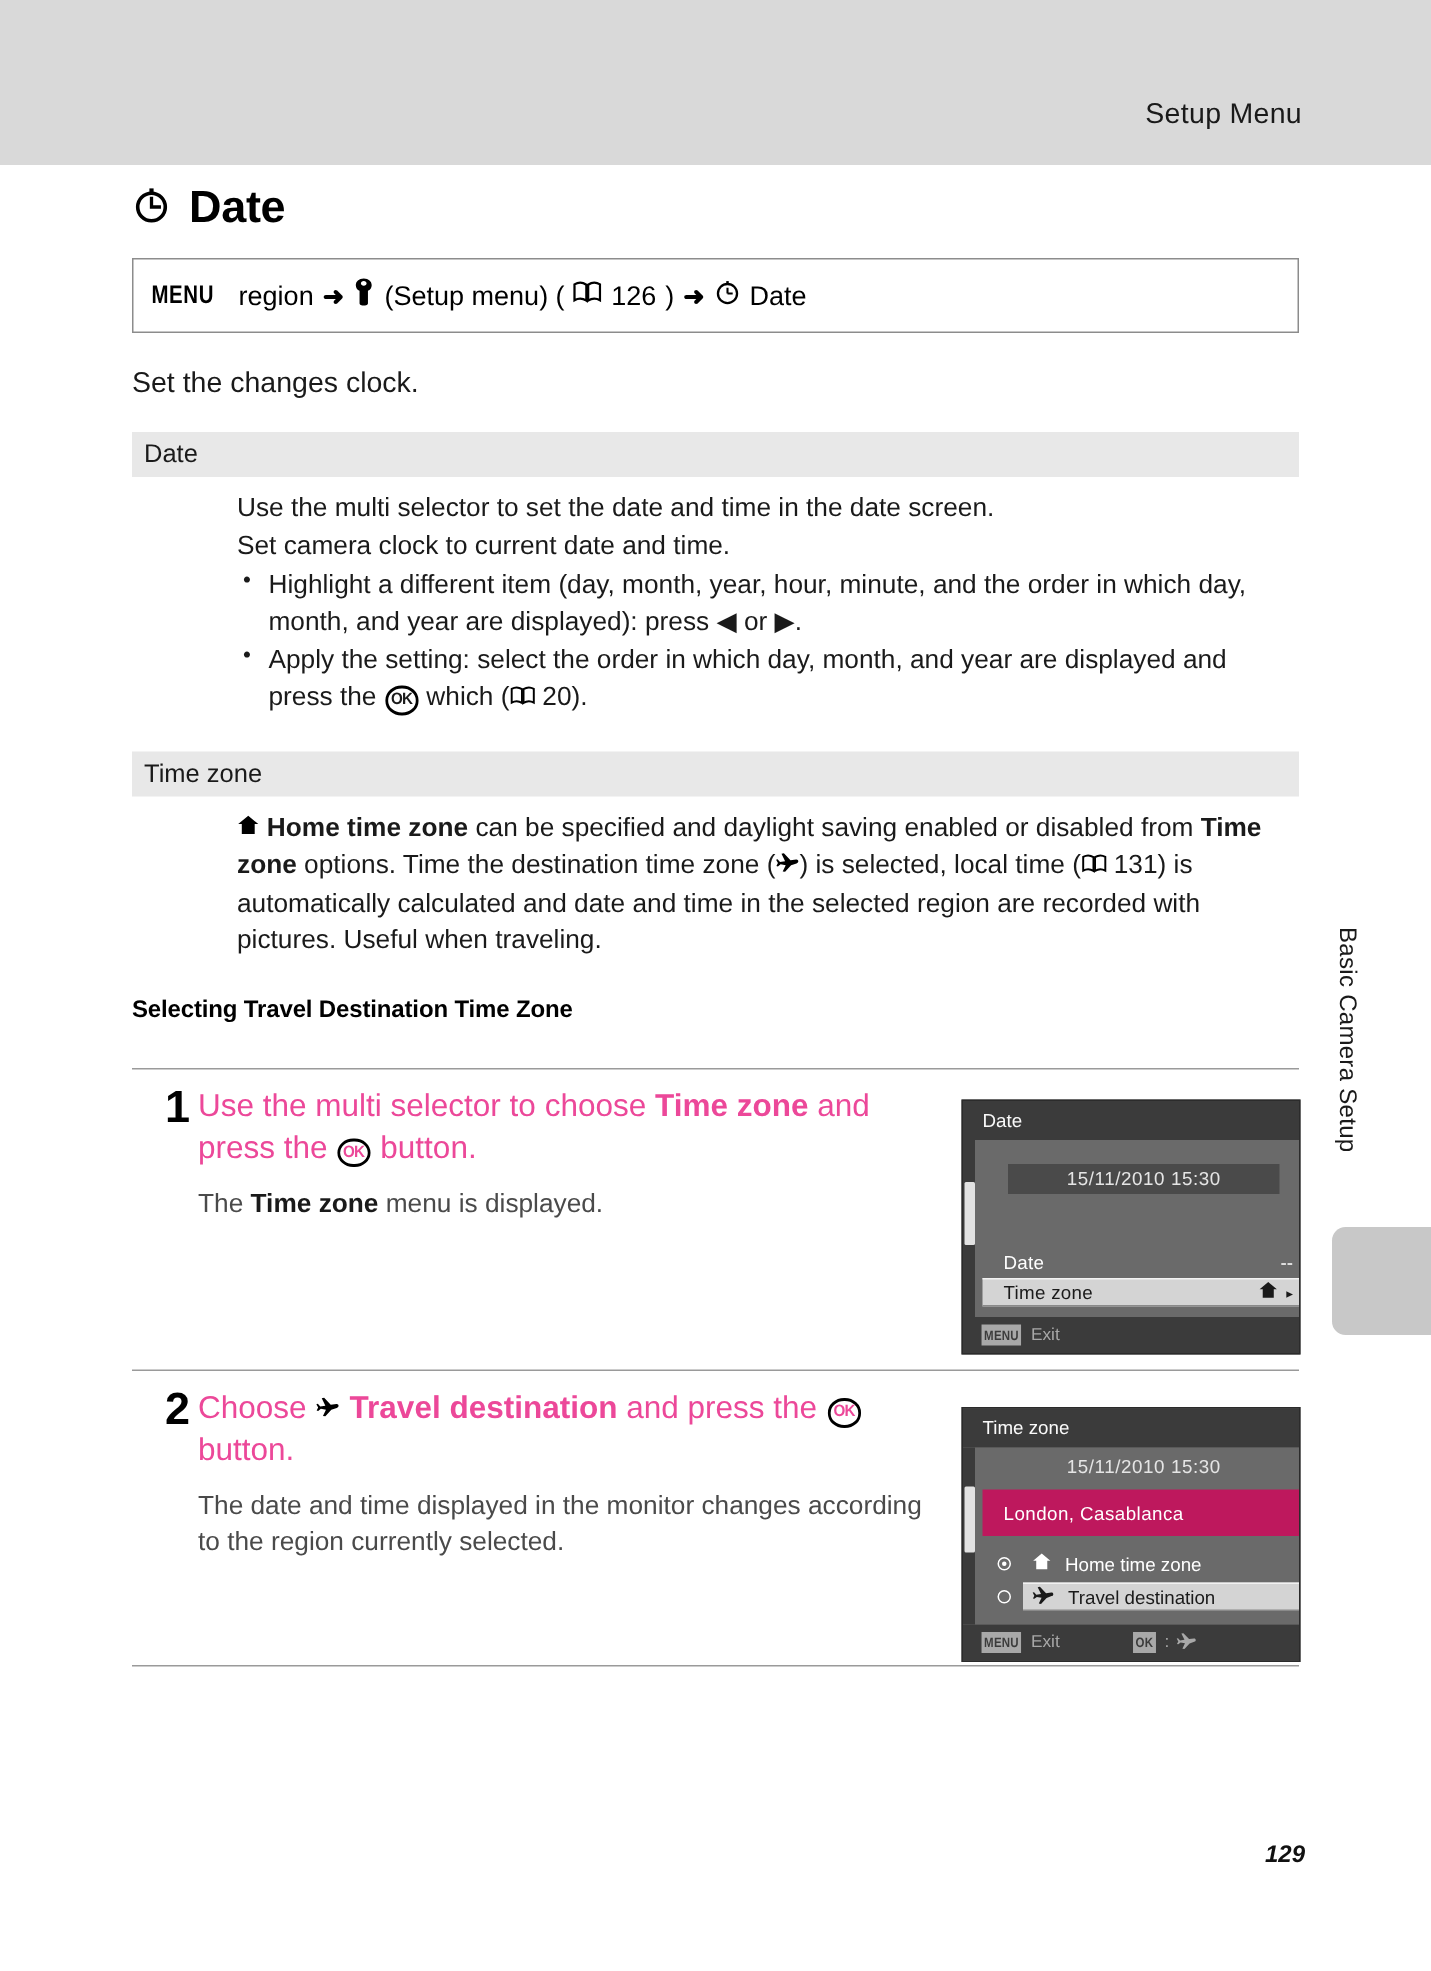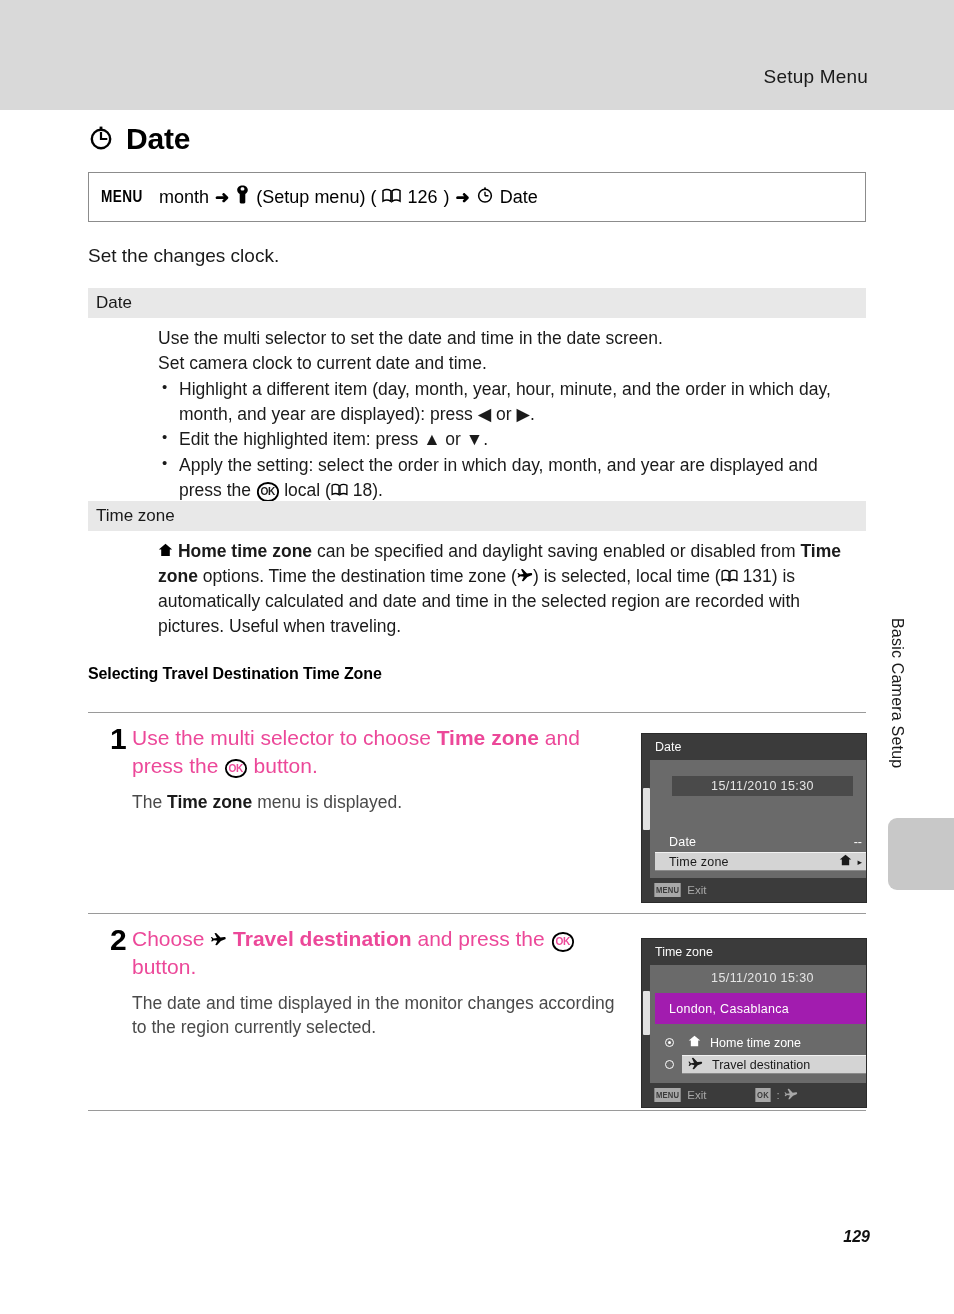--- a/index.html
+++ b/index.html
@@ -270,21 +270,21 @@
     background: transparent;
     justify-content: center;
   }
 
   .cam-city {
     position: absolute;
     left: 0;
     top: 28px;
     width: 213px;
     height: 31px;
-    background: #a21caf;
+    background: #be185d;
     display: flex;
     align-items: center;
     padding-left: 14px;
     box-sizing: border-box;
     font-size: 12.5px;
     letter-spacing: 0.3px;
   }
 
   .cam-row {
     position: absolute;
@@ -432,21 +432,21 @@
       <circle cx="13" cy="14" r="9.2" fill="none" stroke="#000" stroke-width="2.4"></circle>
       <path d="M13 14 L13 8.2 M13 14 L18.2 14" stroke="#000" stroke-width="2.2" fill="none" stroke-linecap="square"></path>
       <rect x="11.6" y="1.6" width="2.8" height="3.2" fill="#000"></rect>
     </svg>
   </span>
   <span class="page-title-text">Date</span>
 </div>
 
 <div class="breadcrumb">
   <span class="menu-word">MENU</span>
-  <span>month</span>
+  <span>region</span>
   <span class="arrow-glyph">➜</span>
   <span>
     <svg width="15" height="19" viewBox="0 0 15 19" aria-hidden="true">
       <path d="M7.5 0.6 C4.3 0.6 2.2 2.6 2.2 5.1 C2.2 6.8 3.2 8.2 4.7 8.9 L4.7 17.3 C4.7 18.2 5.9 18.6 6.6 18.6 L8.4 18.6 C9.1 18.6 10.3 18.2 10.3 17.3 L10.3 8.9 C11.8 8.2 12.8 6.8 12.8 5.1 C12.8 2.6 10.7 0.6 7.5 0.6 Z M7.5 2.3 C8.6 2.3 9.4 3.0 9.4 3.9 C9.4 4.8 8.6 5.5 7.5 5.5 C6.4 5.5 5.6 4.8 5.6 3.9 C5.6 3.0 6.4 2.3 7.5 2.3 Z" fill="#000"></path>
     </svg>
   </span>
   <span>(Setup menu) (</span>
   <span class="book-icon">
     <svg width="19" height="15" viewBox="0 0 19 15" aria-hidden="true">
       <path d="M1 2.6 C3.4 1.2 6.4 1.2 8.9 2.8 L8.9 13.4 C6.4 11.8 3.4 11.8 1 13.2 Z" fill="none" stroke="#000" stroke-width="1.5"></path>
@@ -470,27 +470,24 @@
 
 <div class="section-head date-head">Date</div>
 <div class="section-body date-body">
   <div>Use the multi selector to set the date and time in the date screen.</div>
   <div>Set camera clock to current date and time.</div>
   <ul class="bullets">
     <li>
       <span>Highlight a different item (day, month, year, hour, minute, and the order in which day, month, and year are displayed): press </span><span>◀</span><span> or </span><span>▶</span><span>.</span>
     </li>
     <li>
-      <span>Edit the highlighted item: press </span><span>▲</span><span> or </span><span>▼</span><span>.</span>
-    </li>
-    <li>
-      <span>Apply the setting: select the order in which day, month, and year are displayed and press the </span><span class="ok-badge">OK</span><span> local (</span><span class="book-icon"><svg width="17" height="13" viewBox="0 0 19 15" aria-hidden="true">
+      <span>Apply the setting: select the order in which day, month, and year are displayed and press the </span><span class="ok-badge">OK</span><span> which (</span><span class="book-icon"><svg width="17" height="13" viewBox="0 0 19 15" aria-hidden="true">
             <path d="M1 2.6 C3.4 1.2 6.4 1.2 8.9 2.8 L8.9 13.4 C6.4 11.8 3.4 11.8 1 13.2 Z" fill="none" stroke="#000" stroke-width="1.5"></path>
             <path d="M18 2.6 C15.6 1.2 12.6 1.2 10.1 2.8 L10.1 13.4 C12.6 11.8 15.6 11.8 18 13.2 Z" fill="none" stroke="#000" stroke-width="1.5"></path>
-          </svg></span> <span>18</span><span>).</span>
+          </svg></span> <span>20</span><span>).</span>
     </li>
   </ul>
 </div>
 
 <div class="section-head tz-head">Time zone</div>
 <div class="section-body tz-body">
   <span>
     <svg width="15" height="14" viewBox="0 0 15 14" aria-hidden="true">
       <path d="M7.5 0.8 L14.2 6.4 L11.8 6.4 L11.8 13 L3.2 13 L3.2 6.4 L0.8 6.4 Z" fill="#000"></path>
     </svg>

